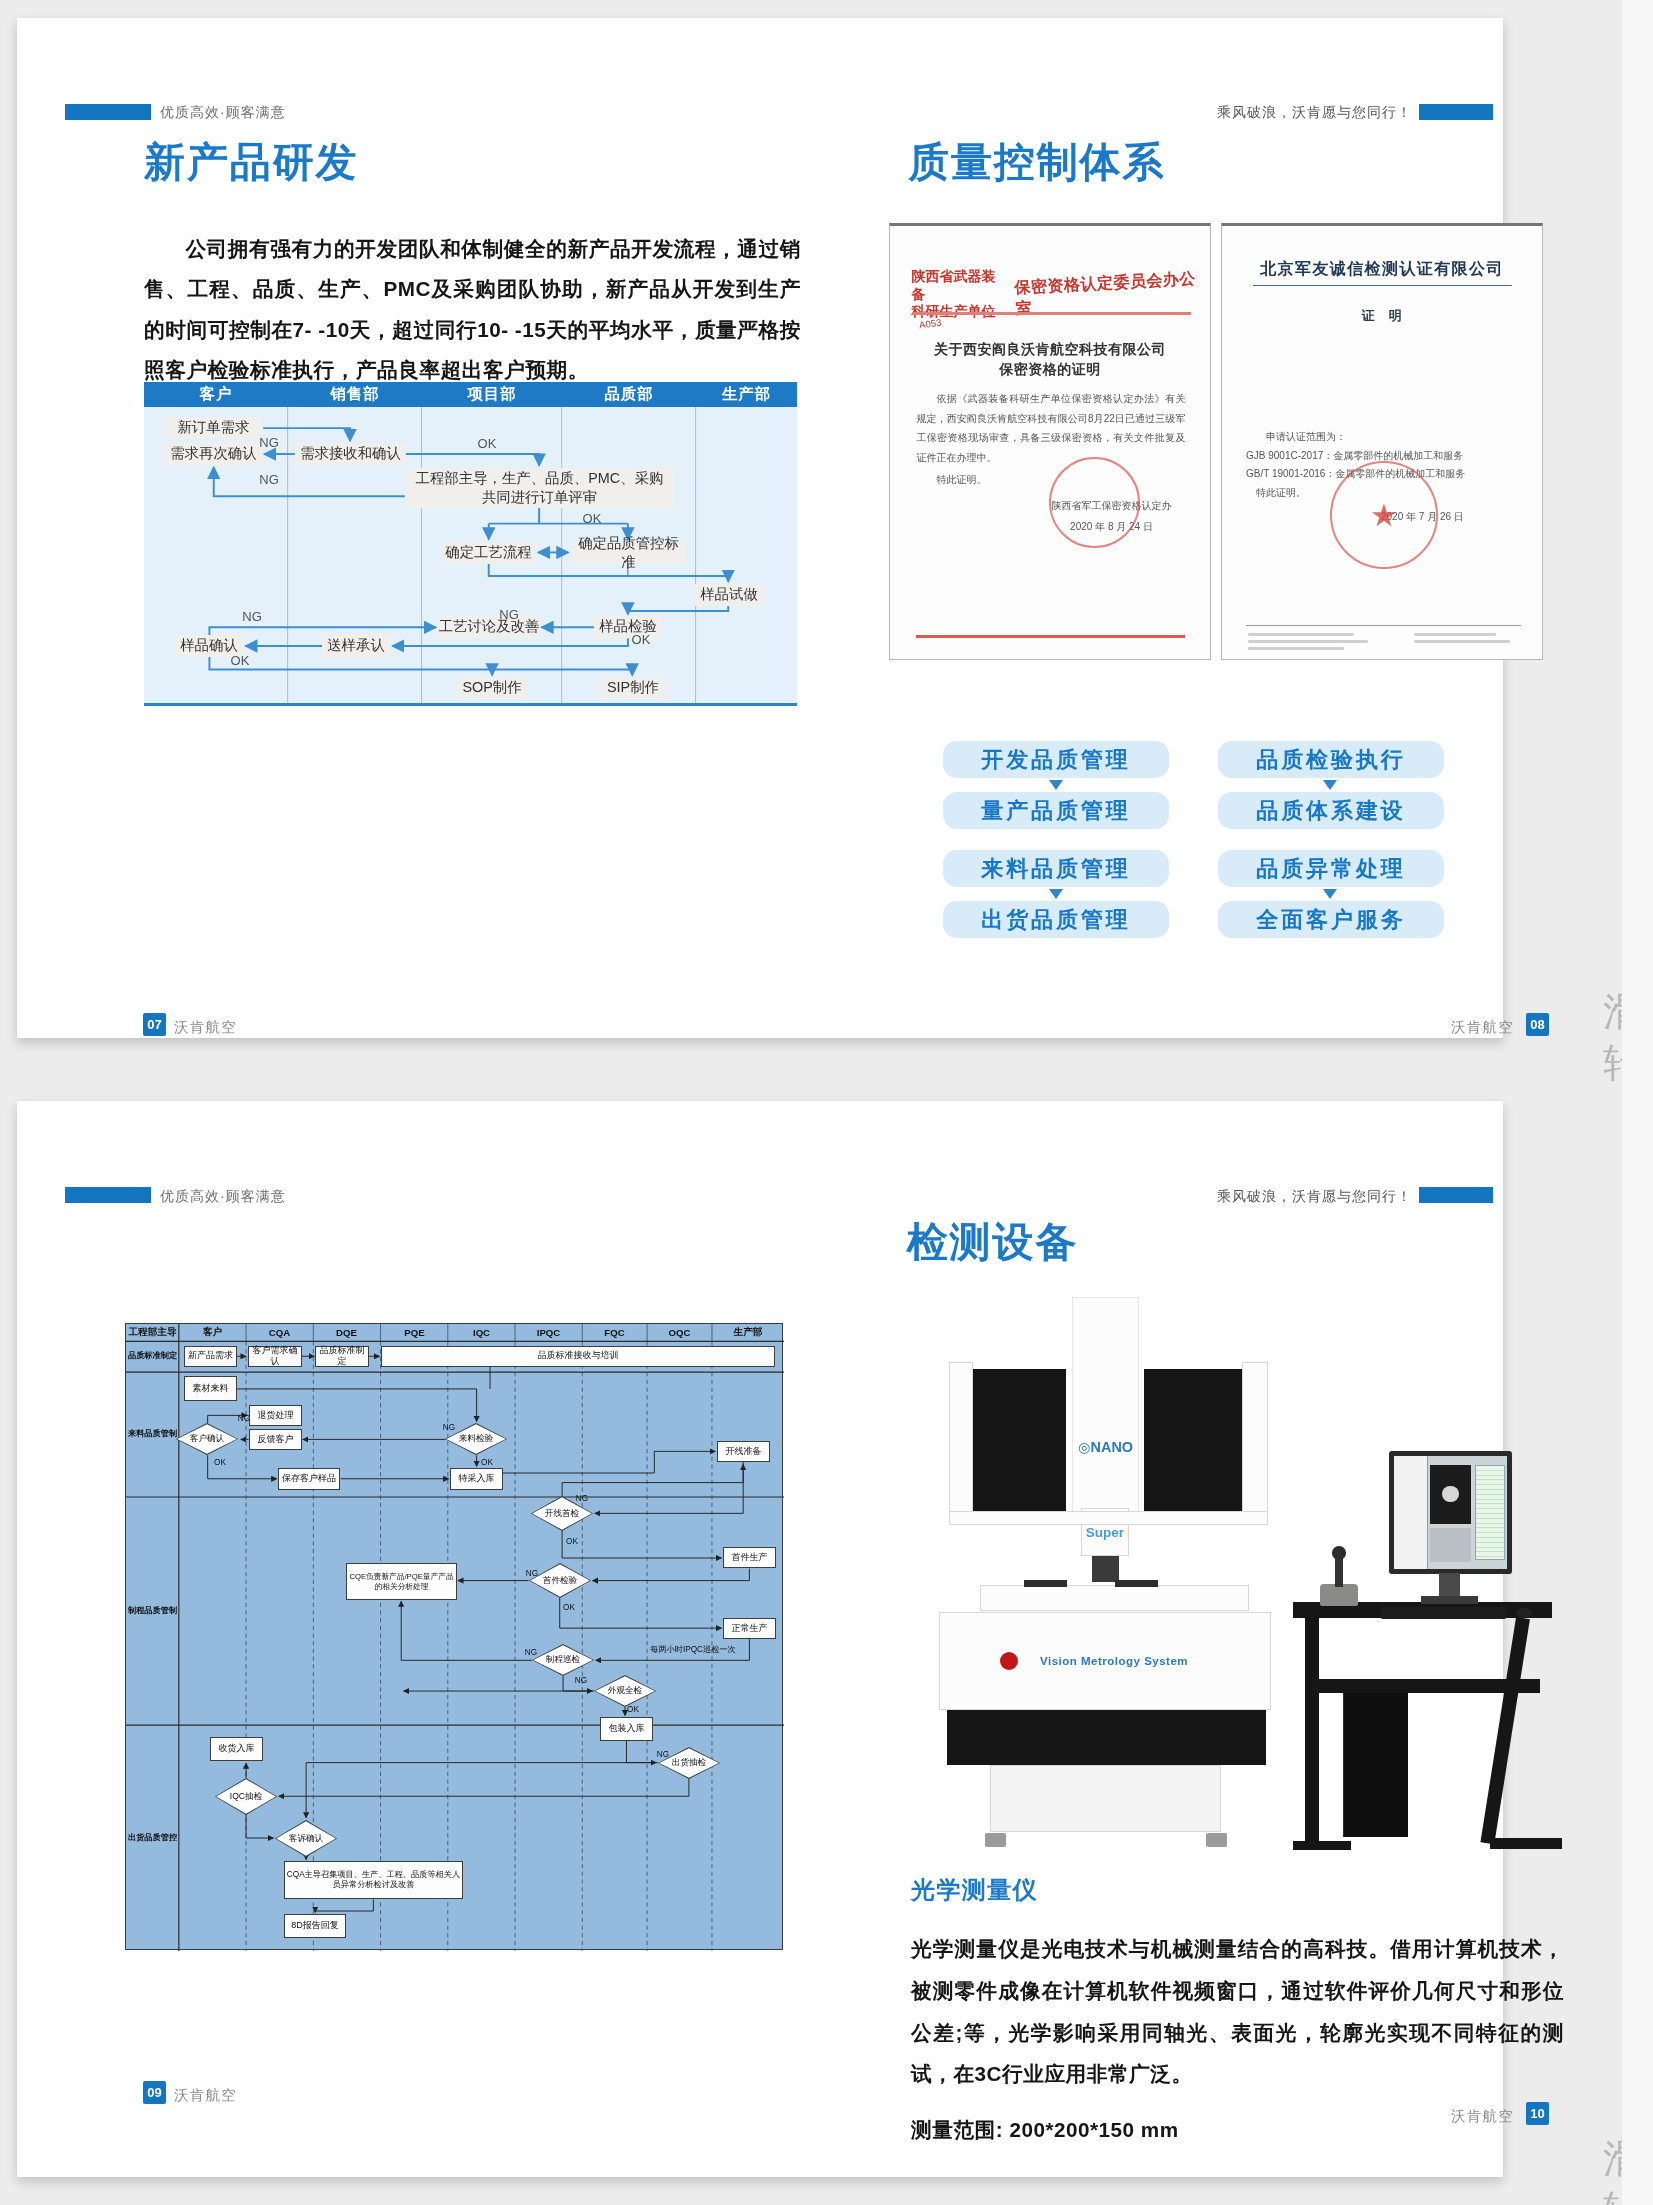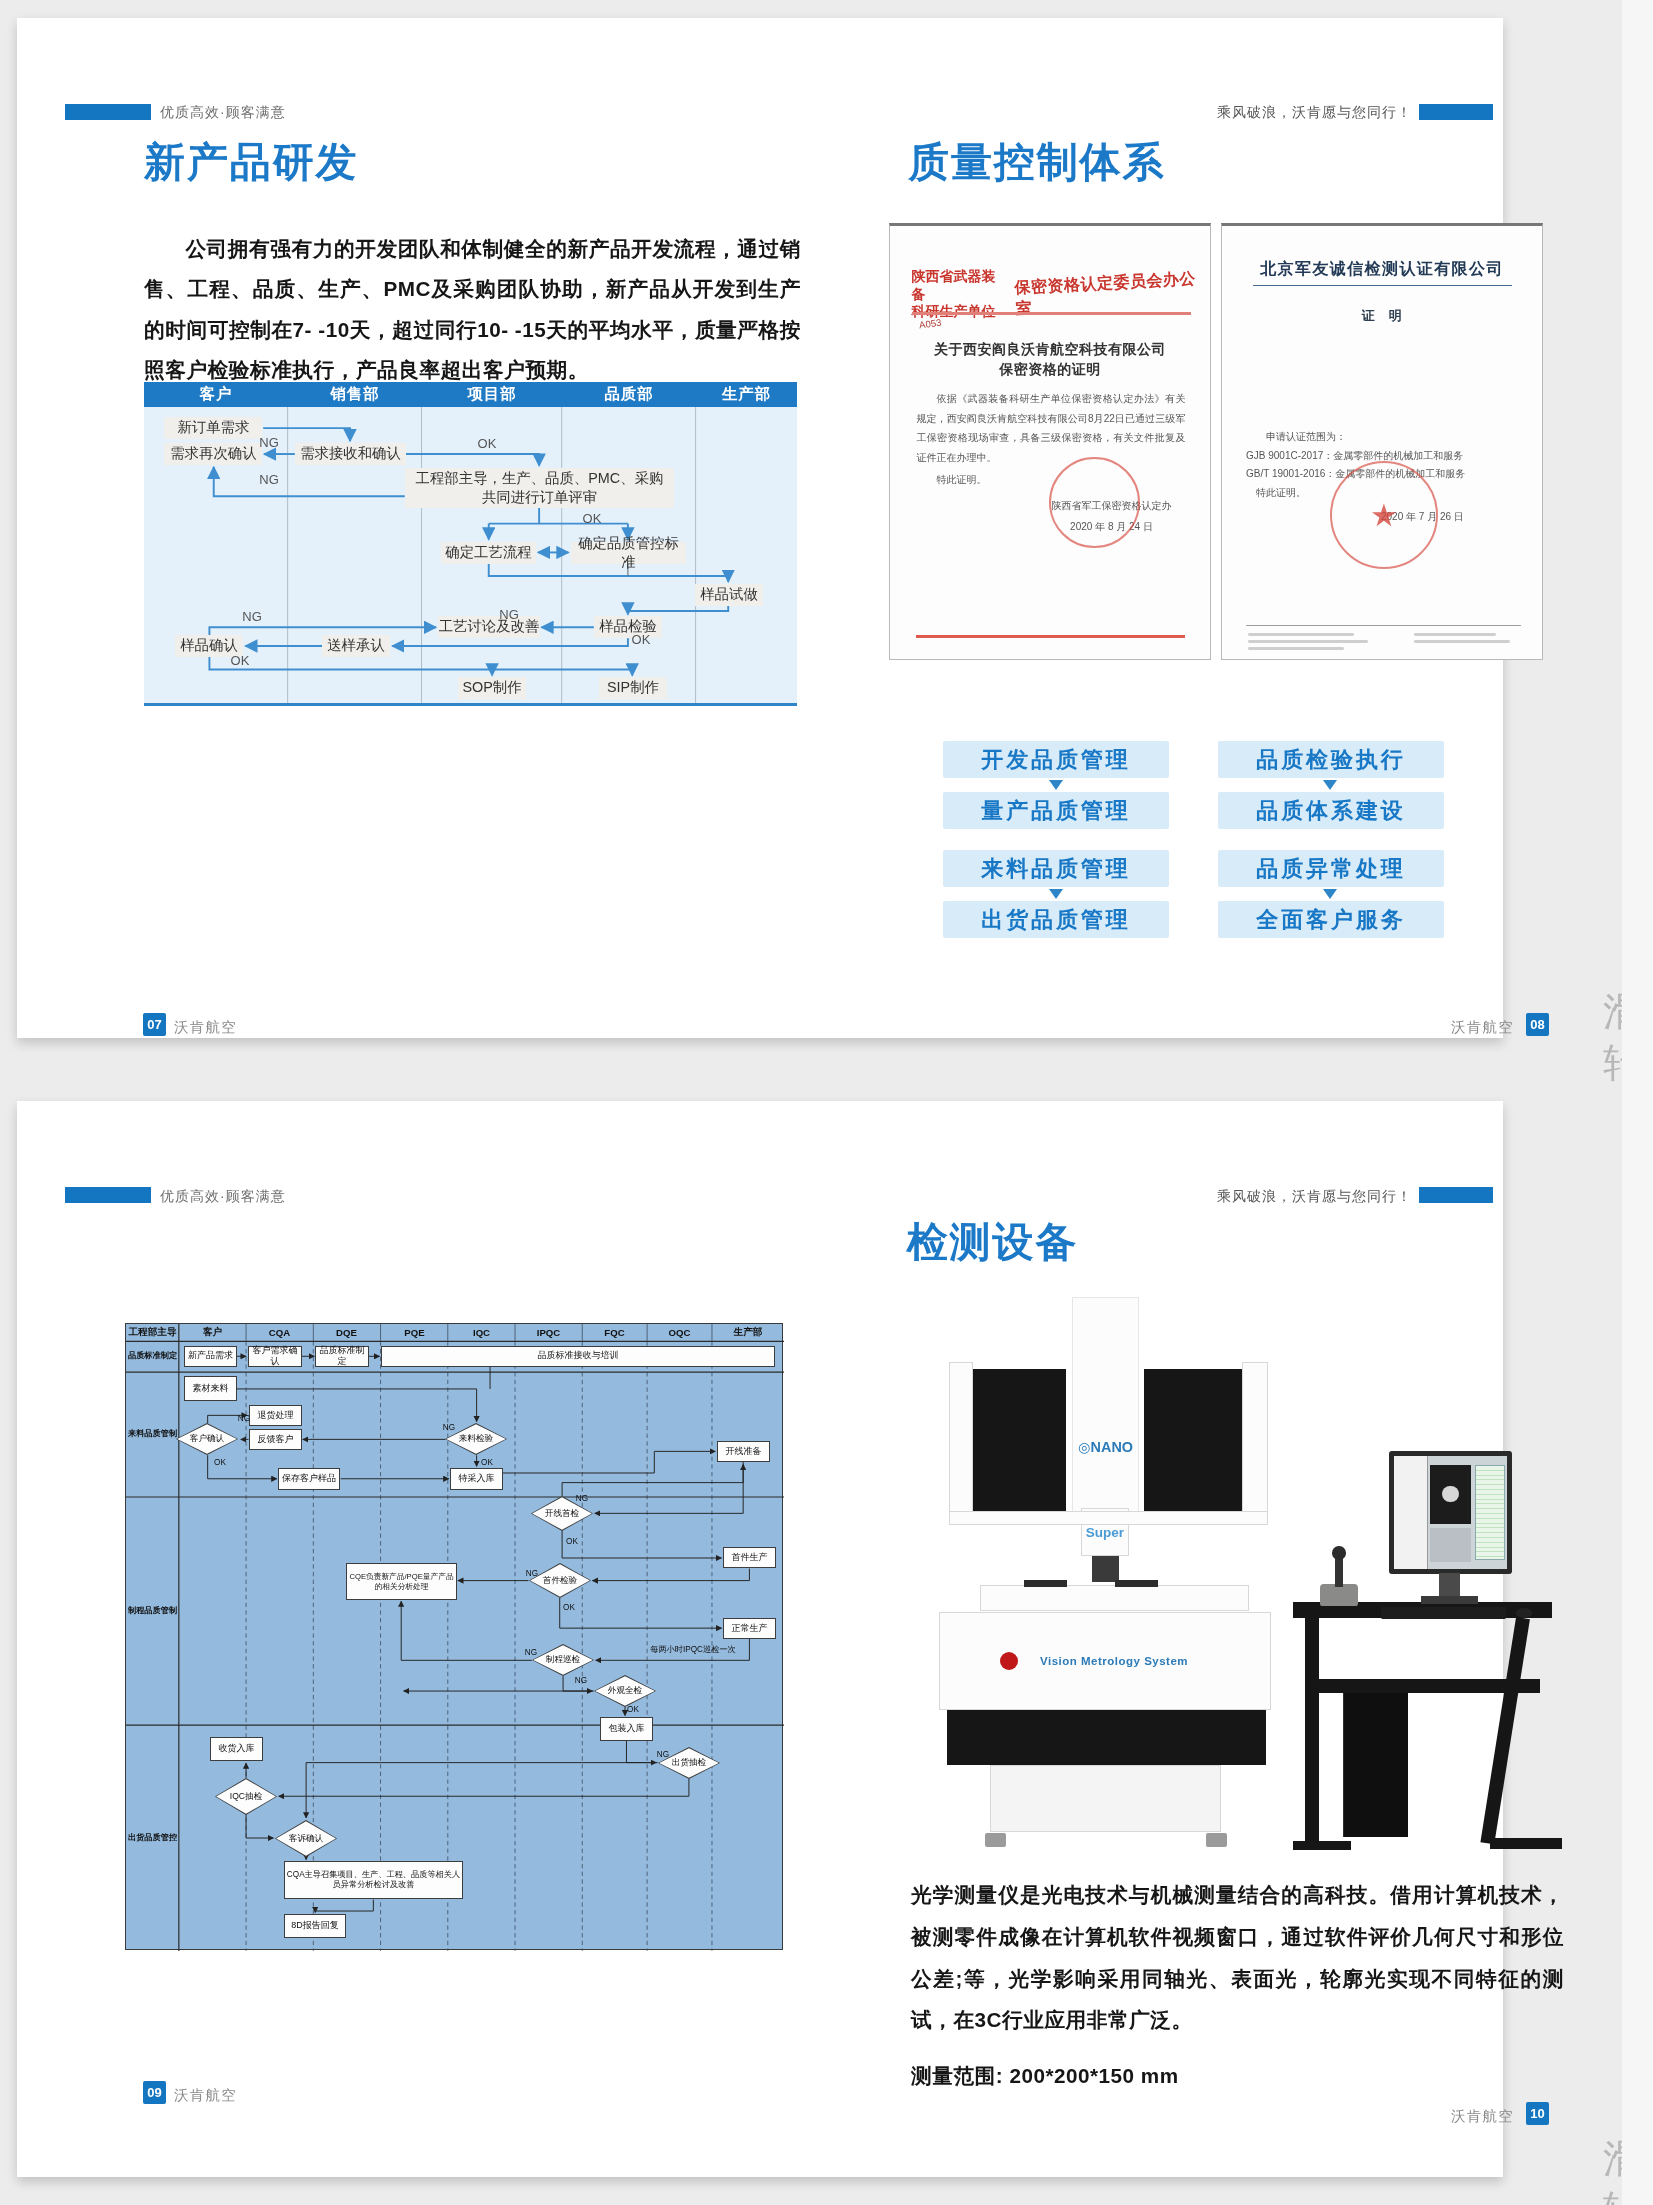--- a/index.html
+++ b/index.html
@@ -30,21 +30,21 @@
   .lh-right{font-size:16px;font-weight:bold;color:var(--red);transform:rotate(-3deg);letter-spacing:0.5px;}
   .redline{position:absolute;height:2.9px;background:#e08078;}
   .ct{position:absolute;width:100%;text-align:center;font-size:14px;font-weight:bold;color:#333;letter-spacing:0.5px;}
   .cbody{position:absolute;font-size:10px;color:#555;line-height:1.95;text-align:justify;text-indent:2em;}
   .stamp{position:absolute;border:2.4px solid rgba(214,70,60,.65);border-radius:50%;display:flex;align-items:center;justify-content:center;color:rgba(214,70,60,.8);}
   .sign{position:absolute;font-size:10px;color:#555;text-align:center;line-height:2.1;}
   .corg{position:absolute;width:100%;text-align:center;font-size:16px;font-weight:bold;color:#223a55;letter-spacing:1.4px;}
   .cunder{position:absolute;height:1.4px;background:#46698c;}
   .gline{position:absolute;height:2.9px;background:#cfcfcf;border-radius:1.4px;}
   
-  .qbox{position:absolute;width:226px;height:37px;background:var(--qbg);border-radius:2px;color:var(--qtx);font-size:22px;font-weight:bold;display:flex;align-items:center;justify-content:center;letter-spacing:2.9px;}
+  .qbox{position:absolute;width:226px;height:37px;background:var(--qbg);border-radius:14px;color:var(--qtx);font-size:22px;font-weight:bold;display:flex;align-items:center;justify-content:center;letter-spacing:2.9px;}
   .qtri{position:absolute;width:0;height:0;border-left:7.7px solid transparent;border-right:7.7px solid transparent;border-top:10.6px solid #2e86c8;}
   
   .pgnum{position:absolute;width:23px;height:23px;background:var(--accent);color:#fff;font-size:13px;font-weight:bold;display:flex;align-items:center;justify-content:center;border-radius:1.9px;}
   .brand{position:absolute;font-size:14.4px;color:#8a8a8a;letter-spacing:1.4px;white-space:nowrap;}
   
   #flow2{position:absolute;left:108px;top:222px;width:658px;height:627px;background:var(--steel);border:1.4px solid #3a3a3a;}
   .f2h{position:absolute;top:0;height:17.3px;display:flex;align-items:center;justify-content:center;font-size:9.6px;font-weight:bold;color:#101010;}
   .f2r{position:absolute;left:0;width:53px;display:flex;align-items:center;justify-content:center;font-size:8.2px;font-weight:bold;color:#101010;text-align:center;line-height:1.3;}
   .f2box{position:absolute;background:#fdfdfd;border:1px solid #3d3d3d;color:#111;display:flex;align-items:center;justify-content:center;text-align:center;font-size:9px;line-height:1.25;padding:1px;}
   .dmd{position:absolute;clip-path:polygon(50% 0,100% 50%,50% 100%,0 50%);background:#3d3d3d;display:flex;}
@@ -425,20 +425,21 @@
       <div class="kpart" style="left:508px;top:299px;width:57px;height:7.7px;background:#3a3a3a;"></div>
       <div class="kpart" style="left:468px;top:310px;width:125px;height:11.5px;background:#1d1d1d;border-radius:1.4px;"></div>
       <div class="kpart" style="left:603px;top:311px;width:16.3px;height:9.6px;border-radius:50%;background:#222;"></div>
       <div class="abs" style="left:407px;top:287px;width:38px;height:22px;background:#8a8a88;border-radius:3.8px 3.8px 1.9px 1.9px;"></div>
       <div class="kpart" style="left:422px;top:259px;width:7.7px;height:31px;background:#333;"></div>
       <div class="abs" style="left:419px;top:249px;width:13.5px;height:13.5px;border-radius:50%;background:#2c2c2c;"></div>
       <div class="kpart" style="left:430px;top:396px;width:65px;height:144px;background:#0f0f0f;border-left:1.9px solid #2e2e2e;"></div>
     </div>
 
     <div class="prod-text" style="top:773px;">
+      <div class="prod-name">光学测量仪</div>
       <div class="prod-desc">光学测量仪是光电技术与机械测量结合的高科技。借用计算机技术，被测零件成像在计算机软件视频窗口，通过软件评价几何尺寸和形位公差;等，光学影响采用同轴光、表面光，轮廓光实现不同特征的测试，在3C行业应用非常广泛。</div>
       <div class="prod-spec">测量范围: 200*200*150 mm</div>
     </div>
 
     <div class="pgnum" style="left:126px;top:980px;">09</div>
     <div class="brand" style="left:157px;top:985px;">沃肯航空</div>
     <div class="brand" style="left:1434px;top:1006px;">沃肯航空</div>
     <div class="pgnum" style="left:1509px;top:1001px;">10</div>
   </section>
 </div>

